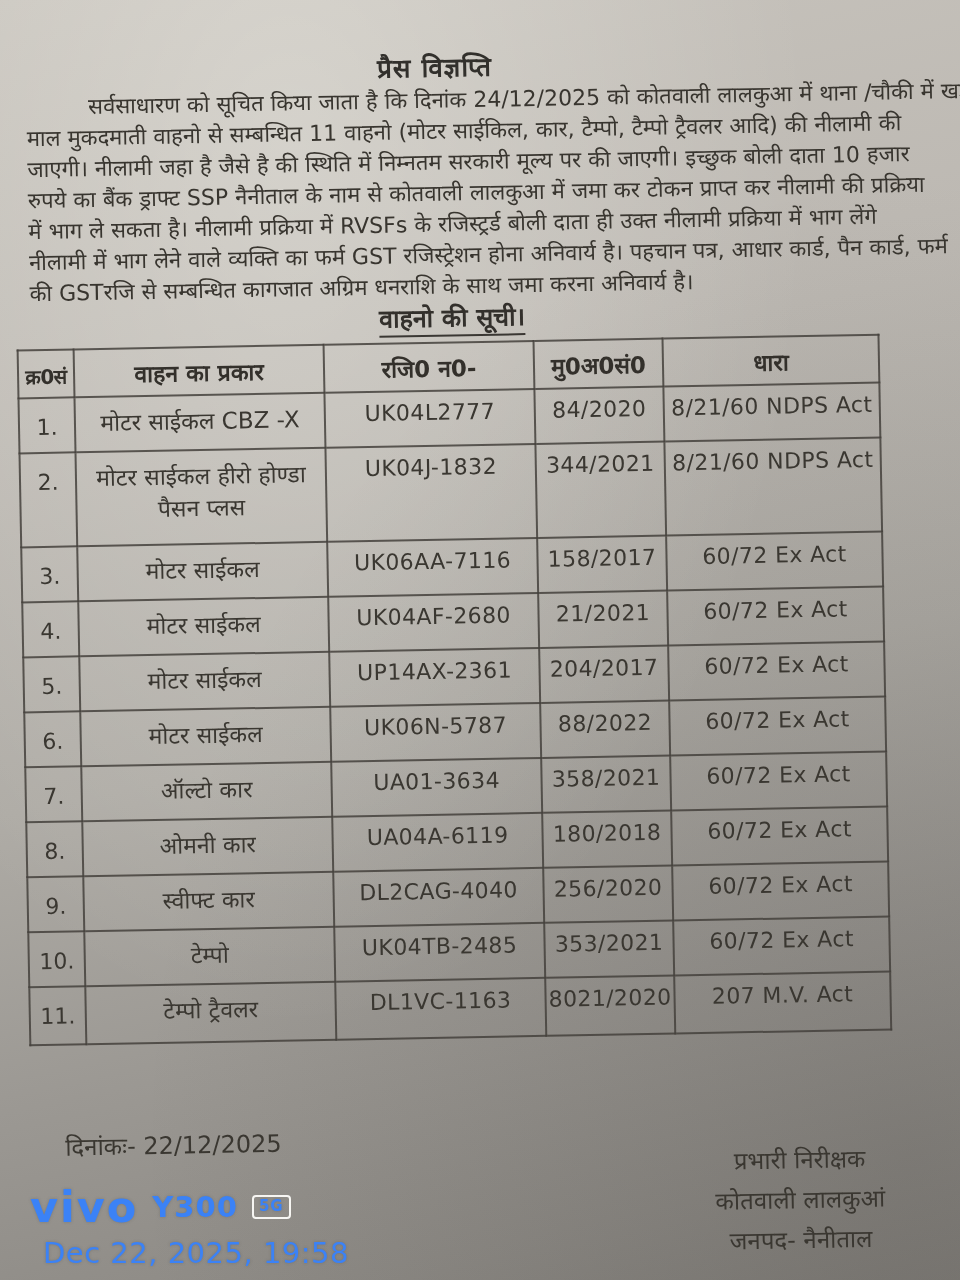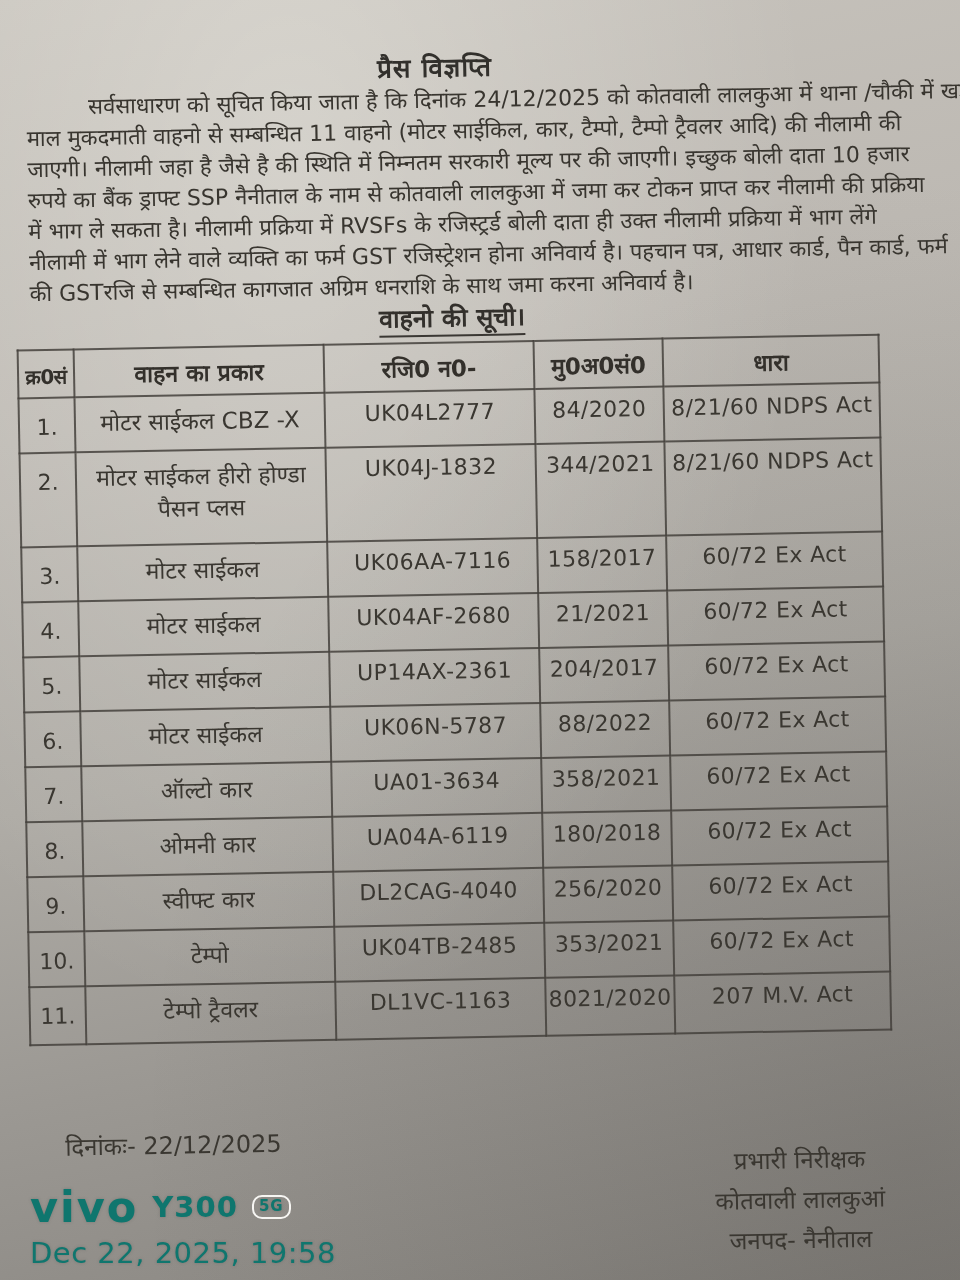--- a/index.html
+++ b/index.html
@@ -69,32 +69,32 @@
   .date-line{
     position:absolute;top:1122px;left:56px;
     font-size:24px;color:#3a3731;
   }
   .signature-block{
     position:absolute;top:1146px;left:660px;width:260px;
     text-align:center;font-size:24px;line-height:40px;color:#3a3731;
   }
   
   .watermark{
-    position:absolute;left:30px;top:1182px;color:#0f766e;
+    position:absolute;left:30px;top:1182px;color:#3b82f6;
     text-shadow:0 0 3px rgba(80,78,74,0.35);
   }
   .wm-line1{display:flex;align-items:center;gap:14px;}
   .wm-brand{font-size:43px;font-weight:800;letter-spacing:2px;}
   .wm-model{font-size:29px;font-weight:700;letter-spacing:1px;}
   .wm-badge{
     font-size:15px;font-weight:700;border:2.5px solid #f7f6f3;
-    border-radius:10px;padding:0 5px;line-height:19px;height:20px;
+    border-radius:4px;padding:0 5px;line-height:19px;height:20px;
     display:inline-block;letter-spacing:1px;
   }
-  .wm-datetime{font-size:29px;font-weight:500;margin-top:4px;letter-spacing:0.5px;}
+  .wm-datetime{font-size:29px;font-weight:500;margin-top:4px;letter-spacing:0.5px;margin-left:13px;}
 </style>
 </head>
 <body>
 
 <div class="photo-bg"></div>
 
 <div class="doc">
 
   <div class="doc-title">प्रैस विज्ञप्ति</div>
 

